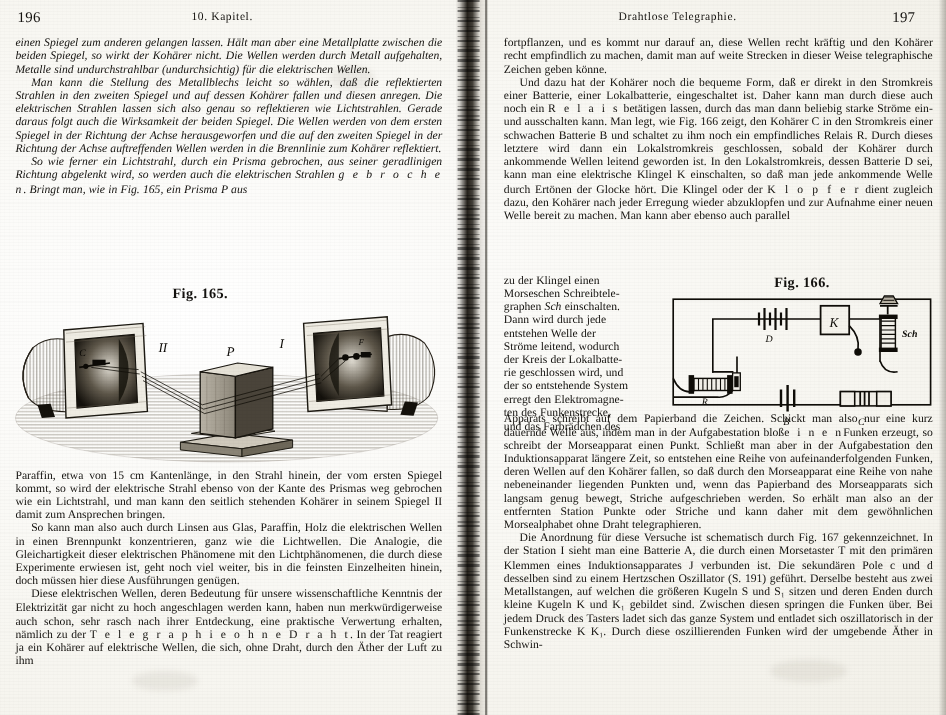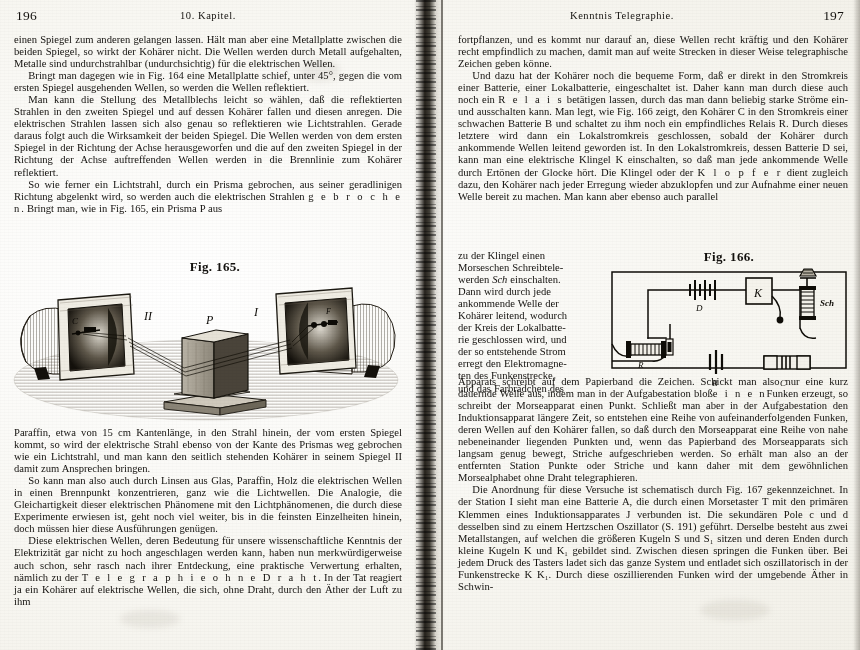--- a/index.html
+++ b/index.html
@@ -39,21 +39,21 @@
     background-image:repeating-linear-gradient(0deg,
       rgba(0,0,0,.55) 0 2px, rgba(255,255,255,.25) 2px 4px,
       rgba(0,0,0,.40) 4px 5px, rgba(255,255,255,.15) 5px 9px);
     mix-blend-mode:multiply;}
 
   
   .pg{position:absolute;top:0;height:650px;}
   .pg-left{left:0;width:416px;}
   .pg-right{left:444px;width:416px;}
 
-  .hdr{position:absolute;top:8px;left:0;right:0;height:16px;
+  .hdr{position:absolute;top:8px;left:0;right:12px;height:16px;
     font-size:11.5px;letter-spacing:.2px;padding-left:48px;}
   .hdr .folio{position:absolute;top:0;font-size:13.5px;font-weight:400;}
   .hdr .runhead{position:absolute;top:2px;left:0;right:0;text-align:center;
     font-size:10.5px;letter-spacing:.55px;}
 
   .col{position:absolute;font-size:10.6px;line-height:12.05px;
     text-align:justify;text-justify:inter-word;
     hyphens:none;word-spacing:.3px;}
   .col p{margin:0;}
   .col p.ind{text-indent:1.35em;}
@@ -88,28 +88,27 @@
   <div class="blot" style="left:120px;top:610px;width:60px;height:18px;"></div>
   <div class="blot" style="left:700px;top:600px;width:70px;height:20px;"></div>
 
   <div class="pg pg-left">
 
     <div class="hdr">
       <span class="folio" style="left:16px;">196</span>
       <span class="runhead">10. Kapitel.</span>
     </div>
 
-    <div class="col" style="left:14px;top:34px;width:388px;">
+    <div class="col" style="left:14px;top:34px;width:388px;font-style:italic;">
       <p>einen Spiegel zum anderen gelangen lassen. Hält man aber eine Metallplatte zwischen die beiden Spiegel, so wirkt der Kohärer nicht. Die Wellen werden durch Metall aufgehalten, Metalle sind undurchstrahlbar (undurchsichtig) für die elektrischen Wellen.</p>
-      <p class="ind">Bringt man dagegen wie in Fig. 164 eine Metallplatte schief, unter 45°, gegen die vom ersten Spiegel ausgehenden Wellen, so werden die Wellen reflektiert.</p>
       <p class="ind">Man kann die Stellung des Metallblechs leicht so wählen, daß die reflektierten Strahlen in den zweiten Spiegel und auf dessen Kohärer fallen und diesen anregen. Die elektrischen Strahlen lassen sich also genau so reflektieren wie Lichtstrahlen. Gerade daraus folgt auch die Wirksamkeit der beiden Spiegel. Die Wellen werden von dem ersten Spiegel in der Richtung der Achse herausgeworfen und die auf den zweiten Spiegel in der Richtung der Achse auftreffenden Wellen werden in die Brennlinie zum Kohärer reflektiert.</p>
       <p class="ind"><span>So wie ferner ein Lichtstrahl, durch ein Prisma gebrochen, aus seiner geradlinigen Richtung abgelenkt wird, so werden auch die elektrischen Strahlen </span><span class="sp">g e b r o c h e n</span><span>. Bringt man, wie in Fig. 165, ein Prisma P aus</span></p>
     </div>
 
-    <div class="figcap" style="left:0;top:259px;width:364px;padding-left:33px;">Fig. 165.</div>
+    <div class="figcap" style="left:0;top:259px;width:364px;">Fig. 165.</div>
 
     <div class="fig165">
       <svg width="400" height="148" viewBox="0 0 400 148" xmlns="http://www.w3.org/2000/svg">
         <defs>
           <pattern id="hatchFloor" width="3" height="3" patternUnits="userSpaceOnUse">
             <path d="M0 2.2 H3" stroke="#6b6254" stroke-width="0.75" opacity="0.55"></path>
           </pattern>
           <pattern id="hatchWoodV" width="3" height="3" patternUnits="userSpaceOnUse">
             <path d="M1.4 0 V3" stroke="#3a3428" stroke-width="0.8" opacity="0.55"></path>
           </pattern>
@@ -218,39 +217,39 @@
     </div>
   </div>
 
   <div class="gutter"></div>
   <div class="gutter-speck"></div>
   <div class="gutter-edge"></div>
 
   <div class="pg pg-right">
 
     <div class="hdr">
-      <span class="runhead" style="left:-16px;right:44px;">Kenntnis Telegraphie.</span>
+      <span class="runhead" style="left:-16px;right:44px;">Drahtlose Telegraphie.</span>
       <span class="folio" style="right:16px;">197</span>
     </div>
 
     <div class="col" style="left:14px;top:34px;width:390px;">
       <p>fortpflanzen, und es kommt nur darauf an, diese Wellen recht kräftig und den Kohärer recht empfindlich zu machen, damit man auf weite Strecken in dieser Weise telegraphische Zeichen geben könne.</p>
       <p class="ind"><span>Und dazu hat der Kohärer noch die bequeme Form, daß er direkt in den Stromkreis einer Batterie, einer Lokalbatterie, eingeschaltet ist. Daher kann man durch diese auch noch ein </span><span class="sp">R e l a i s</span><span> betätigen lassen, durch das man dann beliebig starke Ströme ein- und ausschalten kann. Man legt, wie Fig. 166 zeigt, den Kohärer C in den Stromkreis einer schwachen Batterie B und schaltet zu ihm noch ein empfindliches Relais R. Durch dieses letztere wird dann ein Lokalstromkreis geschlossen, sobald der Kohärer durch ankommende Wellen leitend geworden ist. In den Lokalstromkreis, dessen Batterie D sei, kann man eine elektrische Klingel K einschalten, so daß man jede ankommende Welle durch Ertönen der Glocke hört. Die Klingel oder der </span><span class="sp">K l o p f e r</span><span> dient zugleich dazu, den Kohärer nach jeder Erregung wieder abzuklopfen und zur Aufnahme einer neuen Welle bereit zu machen. Man kann aber ebenso auch parallel</span></p>
     </div>
 
     <div class="col" style="left:14px;top:250px;width:150px;text-align:justify;">
       <p>zu der Klingel einen</p>
       <p>Morseschen Schreibtele-</p>
-      <p><span>werden </span><span class="it">Sch</span><span> einschalten.</span></p>
+      <p><span>graphen </span><span class="it">Sch</span><span> einschalten.</span></p>
       <p>Dann wird durch jede</p>
-      <p>ankommende Welle der</p>
-      <p>Kohärer leitend, wodurch</p>
+      <p>entstehen Welle der</p>
+      <p>Ströme leitend, wodurch</p>
       <p>der Kreis der Lokalbatte-</p>
       <p>rie geschlossen wird, und</p>
-      <p>der so entstehende Strom</p>
+      <p>der so entstehende System</p>
       <p>erregt den Elektromagne-</p>
       <p>ten des Funkenstrecke,</p>
       <p>und das Farbrädchen des</p>
     </div>
 
     <div class="figcap" style="left:160px;top:249px;width:250px;">Fig. 166.</div>
 
     <div class="fig166" style="left:160px;top:266px;">
       <svg width="250" height="128" viewBox="0 0 250 128" xmlns="http://www.w3.org/2000/svg">
         <g stroke="#0f0d08" fill="none" stroke-width="1.5" stroke-linecap="square">

